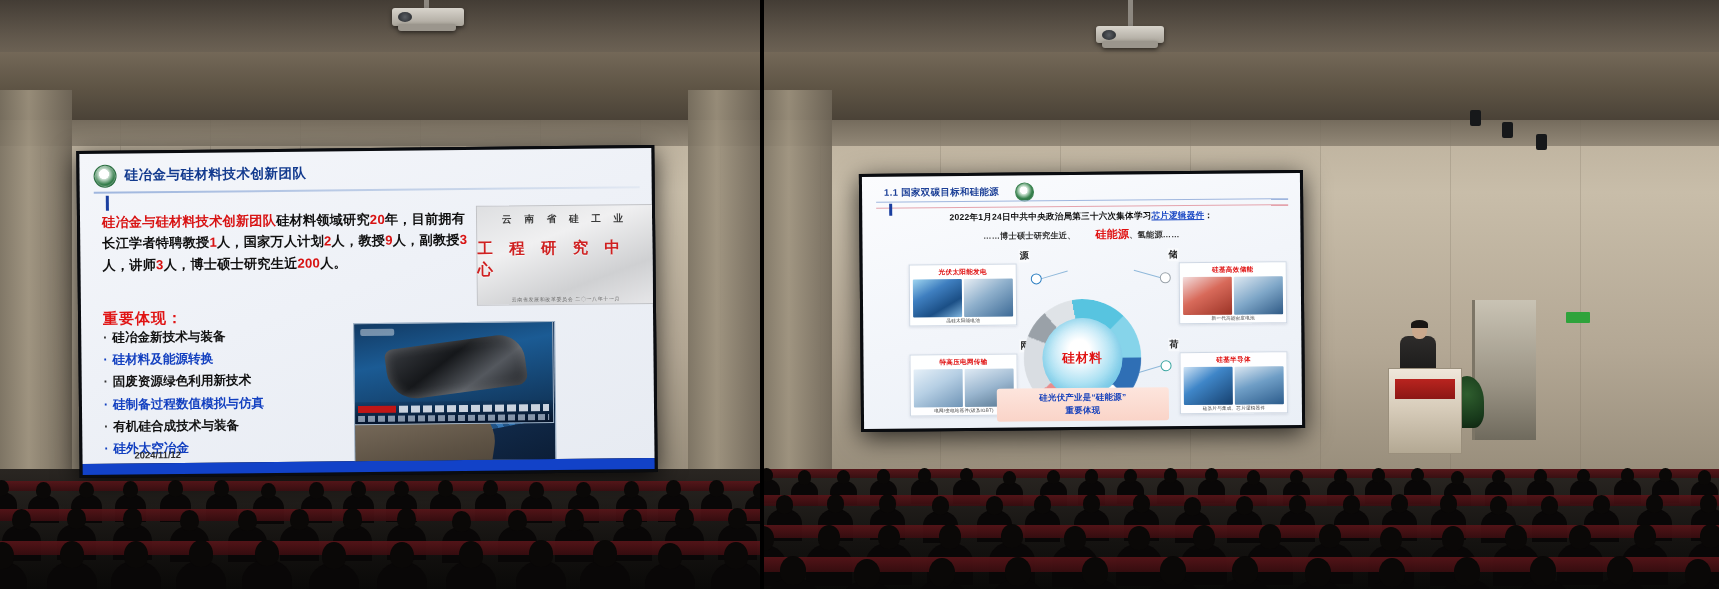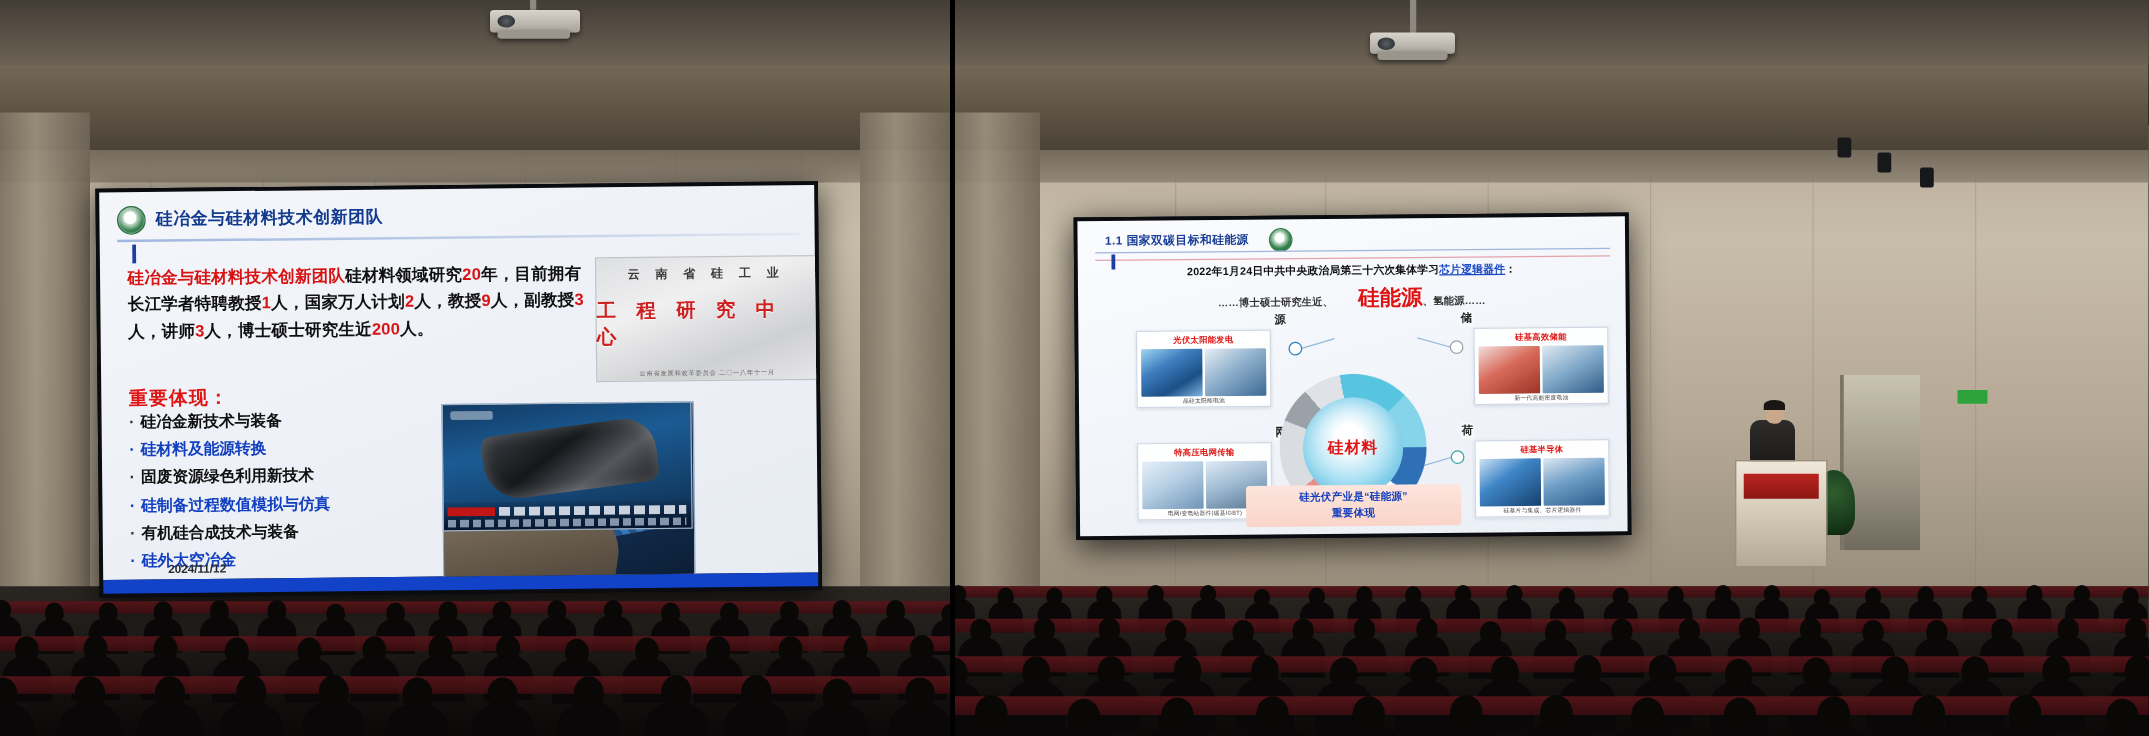--- a/index.html
+++ b/index.html
@@ -205,21 +205,21 @@
 
   .sb-line1 {
     position:absolute; left:0; right:0; top:36px; text-align:center;
     font-size:8.6px; font-weight:bold; color:#111; letter-spacing:.2px;
   }
   .sb-line1 .u { color:#1b49c4; text-decoration:underline; }
   .sb-line2 {
     position:absolute; left:0; right:0; top:52px; text-align:center;
     font-size:8.2px; font-weight:bold; color:#333; letter-spacing:.2px;
   }
-  .sb-line2 .hi { color:#e01111; font-size:17px;padding-left:20px; }
+  .sb-line2 .hi { color:#e01111; font-size:11px;padding-left:20px; }
 
   .diagram { position:absolute; left:0; top:64px; right:0; bottom:0; }
 
   .ringwrap { position:absolute; left:50%; top:60px; transform:translateX(-50%); width:118px; height:118px; }
   .ring {
     position:absolute; inset:0; border-radius:50%;
     background:conic-gradient(from 200deg,
       #e98c8c 0deg 32deg,
       #d9dde2 32deg 92deg,
       #9aa1a8 92deg 120deg,

